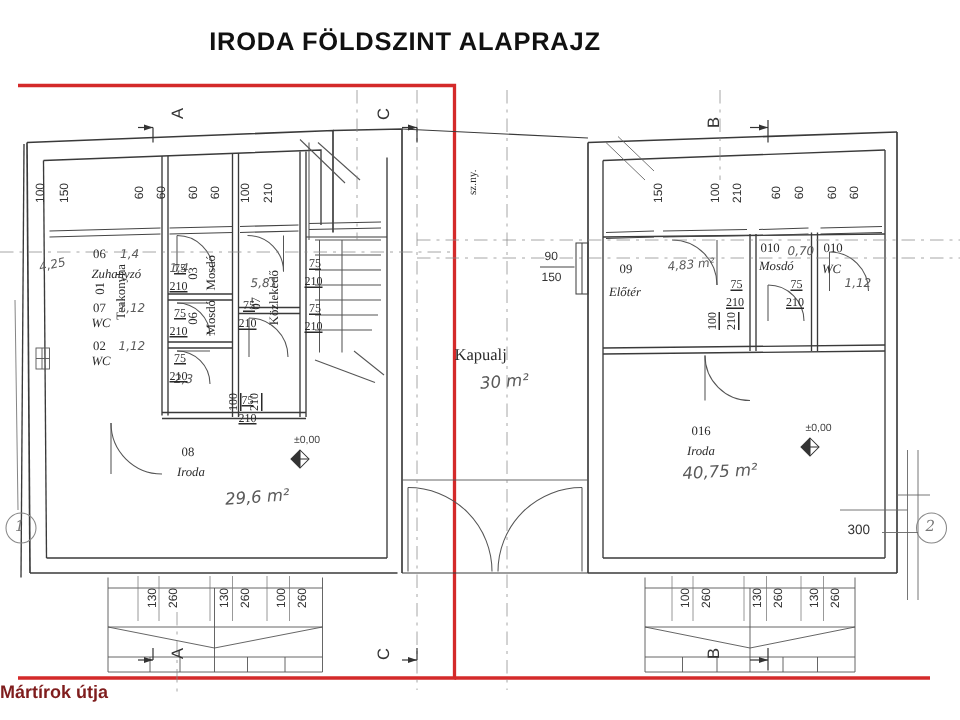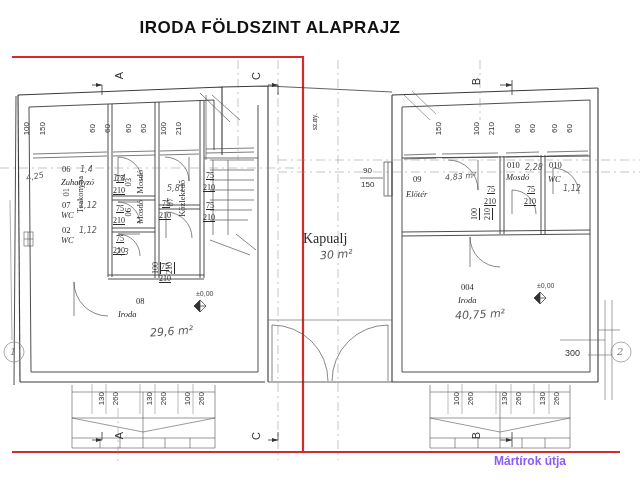--- a/index.html
+++ b/index.html
@@ -17,25 +17,25 @@
     text-align:center;
     font-family:"Liberation Sans", sans-serif;
     font-weight:bold;
     font-size:17px;
     letter-spacing:0.5px;
     color:#111;
   }
   .street{
     position:absolute;
     left:0;top:454px;width:566px;
-    text-align:right;
+    text-align:left;
     font-family:"Liberation Sans", sans-serif;
     font-weight:bold;
     font-size:12px;
-    color:#8b5cf6;
+    color:#7f1d1d;
   }
   .lbl{
     position:absolute;
     font-family:"Liberation Serif", serif;
     color:#2a2a2a;
     white-space:nowrap;
     line-height:1.05;
   }
   .rm{font-size:8.5px;text-align:center;font-style:italic;}
   .rmnum{font-size:8.5px;}
@@ -377,43 +377,43 @@
 <div class="area" style="position:absolute;left:113px;top:174px;">1,4</div>
 
 <div class="vert lbl" style="left:136px;top:200px;">Mosdó</div>
 <div class="vert lbl" style="left:124px;top:208px;">06</div>
 <div class="area" style="position:absolute;left:116px;top:204px;margin-top:44px;">2,3</div>
 
 <div class="vert lbl" style="left:178px;top:180px;">Közlekedő</div>
 <div class="vert lbl" style="left:166px;top:198px;">07</div>
 <div class="area" style="position:absolute;left:167px;top:184px;">5,81</div>
 
-<div class="lbl rmnum" style="left:136px;top:297px;">08</div>
+<div class="lbl rmnum" style="left:121px;top:297px;">08</div>
 <div class="lbl rm" style="left:118px;top:310px;">Iroda</div>
 <div class="area big" style="position:absolute;left:150px;top:325px;transform:rotate(-4deg);">29,6 m²</div>
 <div class="lvl" style="left:196px;top:290px;">±0,00</div>
 
 <div class="lbl rmnum" style="left:413px;top:175px;">09</div>
 <div class="lbl rm" style="left:406px;top:190px;">Előtér</div>
 <div class="area" style="position:absolute;left:445px;top:172px;transform:rotate(-5deg);">4,83 m²</div>
 
 <div class="lbl rmnum" style="left:507px;top:161px;">010</div>
-<div class="area" style="position:absolute;left:525px;top:163px;">2,28</div>
+<div class="area" style="position:absolute;left:525px;top:163px;">0,70</div>
 <div class="lbl rm" style="left:506px;top:173px;">Mosdó</div>
 
 <div class="lbl rmnum" style="left:549px;top:161px;">010</div>
 <div class="lbl rm" style="left:548px;top:175px;">WC</div>
 <div class="area" style="position:absolute;left:563px;top:184px;">1,12</div>
 
-<div class="lbl rmnum" style="left:461px;top:283px;">004</div>
+<div class="lbl rmnum" style="left:461px;top:283px;">016</div>
 <div class="lbl rm" style="left:458px;top:296px;">Iroda</div>
 <div class="area big" style="position:absolute;left:455px;top:308px;transform:rotate(-3deg);">40,75 m²</div>
 <div class="lvl" style="left:537px;top:282px;">±0,00</div>
 
-<div class="lbl" style="left:303px;top:232px;font-size:14px;">Kapualj</div>
+<div class="lbl" style="left:303px;top:232px;font-size:11px;">Kapualj</div>
 <div class="area big" style="position:absolute;left:320px;top:248px;transform:rotate(-4deg);">30 m²</div>
 <div class="vert lbl" style="left:311px;top:113px;font-size:7.5px;">sz.ny.</div>
 
 <div class="lbl dr" style="left:116px;top:175px;">75</div>
 <div class="lbl dr" style="left:113px;top:187px;">210</div>
 <div class="lbl dr" style="left:116px;top:205px;">75</div>
 <div class="lbl dr" style="left:113px;top:217px;">210</div>
 <div class="lbl dr" style="left:116px;top:235px;">75</div>
 <div class="lbl dr" style="left:113px;top:247px;">210</div>
 <div class="lbl dr" style="left:162px;top:200px;">75</div>

